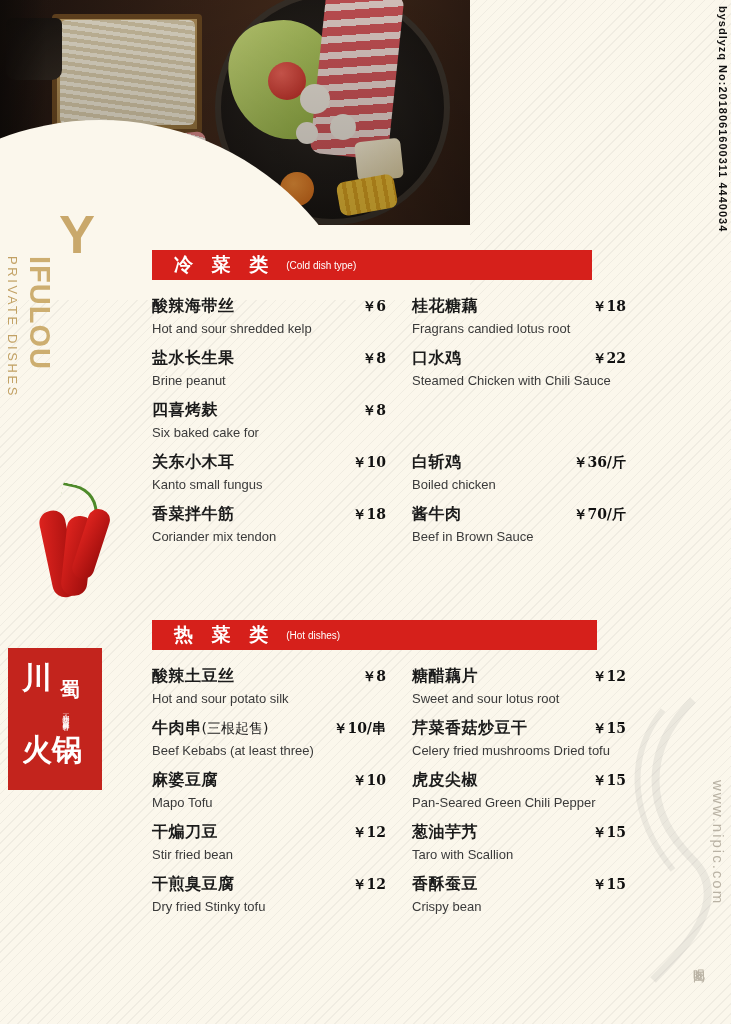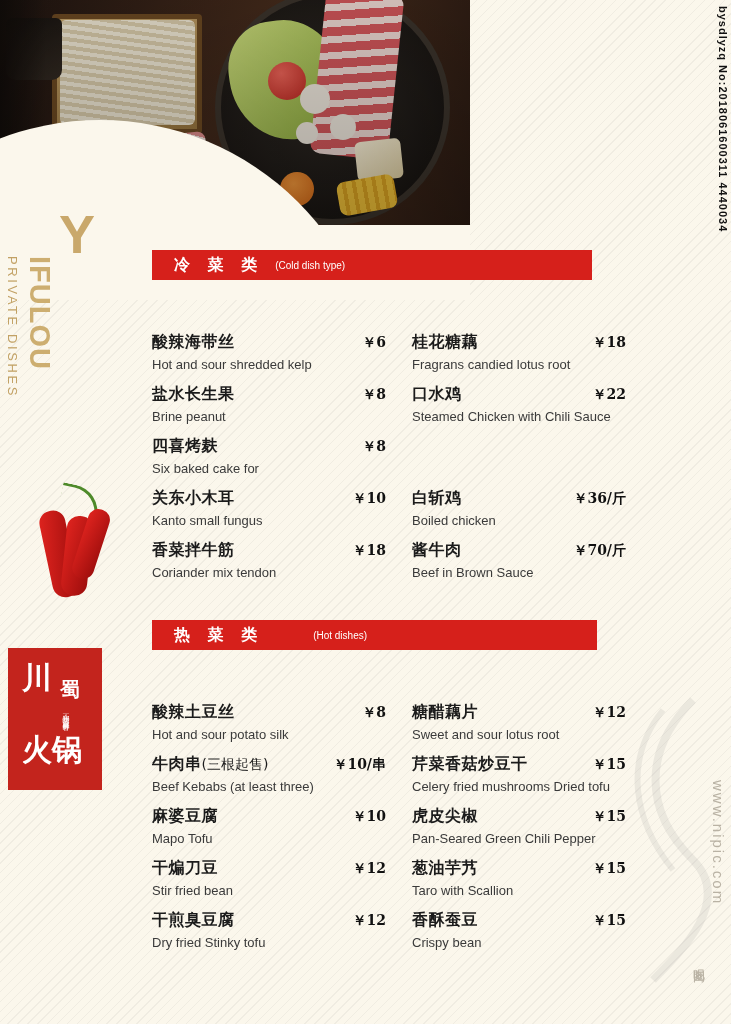--- a/index.html
+++ b/index.html
@@ -215,32 +215,32 @@
   
   .banner {
     position:absolute;
     height:30px;
     background:#d6201b;
     display:flex;
     align-items:center;
     padding-left:22px;
   }
   .banner .cn {
-    color:#fff; font-size:16px; font-weight:bold; letter-spacing:6px;
+    color:#fff; font-size:19px; font-weight:bold; letter-spacing:6px;
     font-family:"DejaVu Sans", sans-serif;
   }
   .banner .en {
     color:#fff; font-size:10px; margin-left:12px;
     font-family:"Liberation Sans", sans-serif;
   }
   #banner-cold { left:152px; top:250px; width:440px; }
-  #banner-hot  { left:152px; top:620px; width:445px;gap:38px; }
-
-  
-  .menu { position:absolute;margin-top:36px; }
+  #banner-hot  { left:152px; top:620px; width:445px; }
+
+  
+  .menu { position:absolute; }
   #menu-cold { left:152px; top:296px; width:480px; }
   #menu-hot  { left:152px; top:666px; width:480px; }
 
   .row { display:flex; }
   .col {
     width:240px;
     position:relative;
     padding-bottom:12px;
   }
   .col.right { padding-left:20px; }

